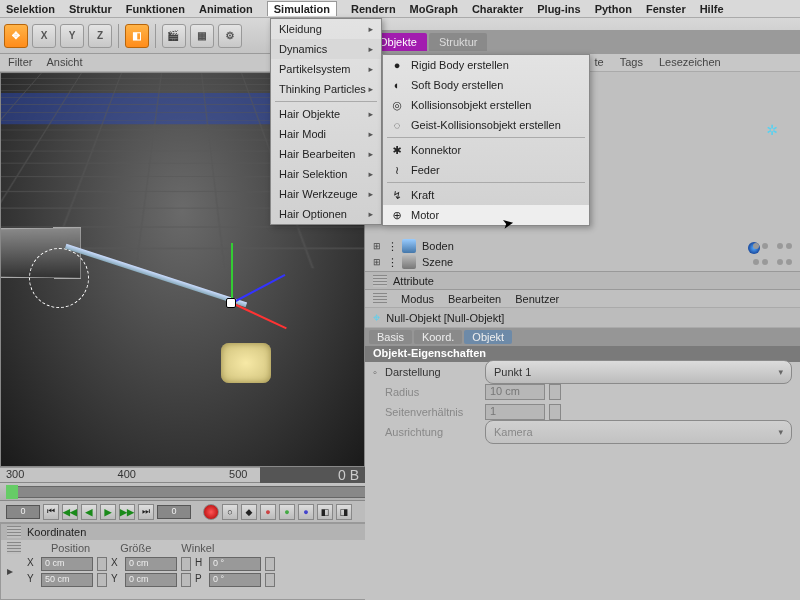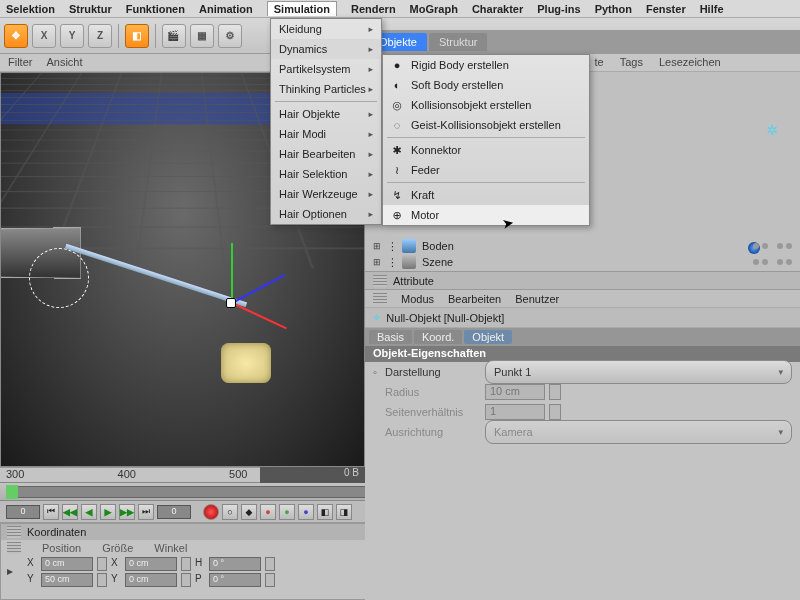--- a/index.html
+++ b/index.html
@@ -33,37 +33,37 @@
   .circle-sel { position:absolute; top:175px; left:28px; width:60px; height:60px; border:1px dashed #fff; border-radius:50%;}
   .gizmo { position:absolute; top:230px; left:230px; }
   .gizmo .arrow { position:absolute; width:2px; height:60px; transform-origin: bottom; }
   .gizmo .ax-y { background:#3c3; transform: rotate(0deg); top:-60px;}
   .gizmo .ax-x { background:#f33; transform: rotate(115deg); top:-60px;}
   .gizmo .ax-z { background:#33f; transform: rotate(62deg); top:-60px;}
   .gizmo .pivot { position:absolute; width:10px; height:10px; background:#fff; border:1px solid #000; border-radius:2px; left:-5px; top:-5px;}
 
   
   .ruler { position:absolute; top:467px; left:0; width:365px; height:16px; background:#c4c4c4; border-top:1px solid #999; border-bottom:1px solid #888; display:flex; justify-content: space-between; padding: 0 6px; font-size:10px; color:#333;}
-  .infobar { position:absolute; top:467px; left:260px; width:105px; height:16px; text-align:right; padding-right:6px; font-size:10px; color:#ccc; background:#555;}
+  .infobar { position:absolute; top:467px; left:260px; width:105px; height:16px; text-align:right; padding-right:6px; font-size:14px; color:#ccc; background:#555;}
   .timeline { position:absolute; top:483px; left:0; width:800px; height:18px; background: linear-gradient(#c4c4c4,#b0b0b0); border-bottom:1px solid #888;}
   .timeline .track { position:absolute; left:6px; right:6px; top:3px; height:12px; background:#888; border:1px solid #666;}
   .timeline .start { position:absolute; left:6px; top:2px; width:12px; height:14px; background:#6c6;}
   .timeline .end { position:absolute; right:6px; top:2px; width:12px; height:14px; background:#6c6;}
 
   .playbar { position:absolute; top:501px; left:0; width:800px; height:22px; background:#bcbcbc; border-bottom:1px solid #999; display:flex; align-items:center; padding:0 6px; gap:3px;}
   .pinput { width:34px; height:14px; background:#888; border:1px solid #555; color:#eee; font-size:9px; text-align:center;}
   .pbtn { width:16px; height:16px; background:linear-gradient(#ddd,#bbb); border:1px solid #888; display:flex; align-items:center; justify-content:center; font-size:9px;}
   .pbtn.green { color:#1a8a1a; font-weight:bold;}
   .pbtn.rec { background: radial-gradient(#f55,#a00); border-radius:50%;}
 
   
   .coords { position:absolute; top:523px; left:0; width:380px; height:77px; background:#c4c4c4; border:1px solid #999;}
   .coords .hdr { height:16px; background:#b3b3b3; display:flex; align-items:center; padding:0 6px; gap:6px;}
   .coords .hdr .dots { width:14px; height:12px; background: repeating-linear-gradient(#888,#888 1px,#c0c0c0 1px,#c0c0c0 3px);}
-  .coords .cols { display:flex; padding:2px 6px; gap:21px; font-size:10px; color:#555;}
+  .coords .cols { display:flex; padding:2px 6px; gap:30px; font-size:10px; color:#555;}
   .coords .row { display:flex; padding:1px 6px; gap:4px;}
   .coords .row label { width:10px; font-size:10px; color:#333;}
   .coords .row .cin { width:52px; height:14px; background:#999; border:1px solid #666; color:#eee; font-size:9px; padding:0 3px;}
   .coords .row .spin { width:10px; height:14px; background:#bbb; border:1px solid #777;}
   .coords .expand { position:absolute; left:6px; top:40px; font-size:12px; color:#444;}
 
   
   .right { position:absolute; top:54px; left:365px; right:0; bottom:0; background:#c4c4c4; }
 
   .treearea { height: 200px; border-bottom:1px solid #999; position:relative; background:#c0c0c0;}
@@ -107,21 +107,21 @@
   .menu2 { position:absolute; top:54px; left:382px; width:208px; background: linear-gradient(#e3e3e3,#d0d0d0); border:1px solid #888; box-shadow:2px 2px 6px rgba(0,0,0,0.3); z-index:51;}
   .menu2 .mrow { height:20px; display:flex; align-items:center; padding:0 6px; gap:6px;}
   .menu2 .mrow.hover { background:#eee;}
   .menu2 .mico { width:16px; height:16px; display:flex; align-items:center; justify-content:center; font-size:11px;}
   .menu2 hr { border:none; border-top:1px solid #aaa; margin:2px 4px;}
   .cursor { position:absolute; top:215px; left:502px; font-size:14px; z-index:60; color:#000; transform: rotate(-10deg);}
 
   
   .rtabs { position:absolute; top:30px; left:365px; height:24px; background:#9a9a9a; display:flex; align-items:center; gap:2px; padding:0 4px; width:435px;}
   .rtab { padding:3px 10px; background:#8a8a8a; color:#ddd; border-radius:2px 2px 0 0;}
-  .rtab.active { background:#3b82f6; color:#fff;}
+  .rtab.active { background:#a21caf; color:#fff;}
   .rmenubar { position: absolute; top:54px; left:365px; width:435px; height:18px; background:#c7c7c7; border-bottom:1px solid #aaa; padding:2px 8px; display:flex; gap:16px; color:#444;}
 
 </style>
 </head>
 <body>
 
 <div class="menubar">
   <span>Selektion</span>
   <span>Struktur</span>
   <span>Funktionen</span>

